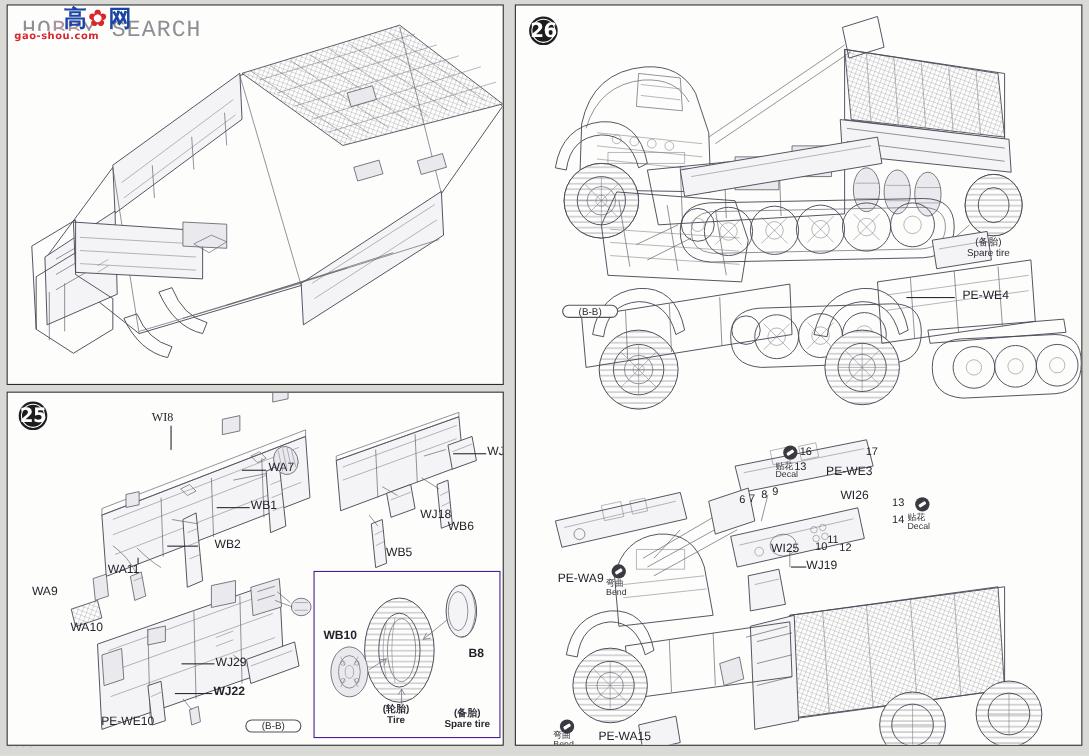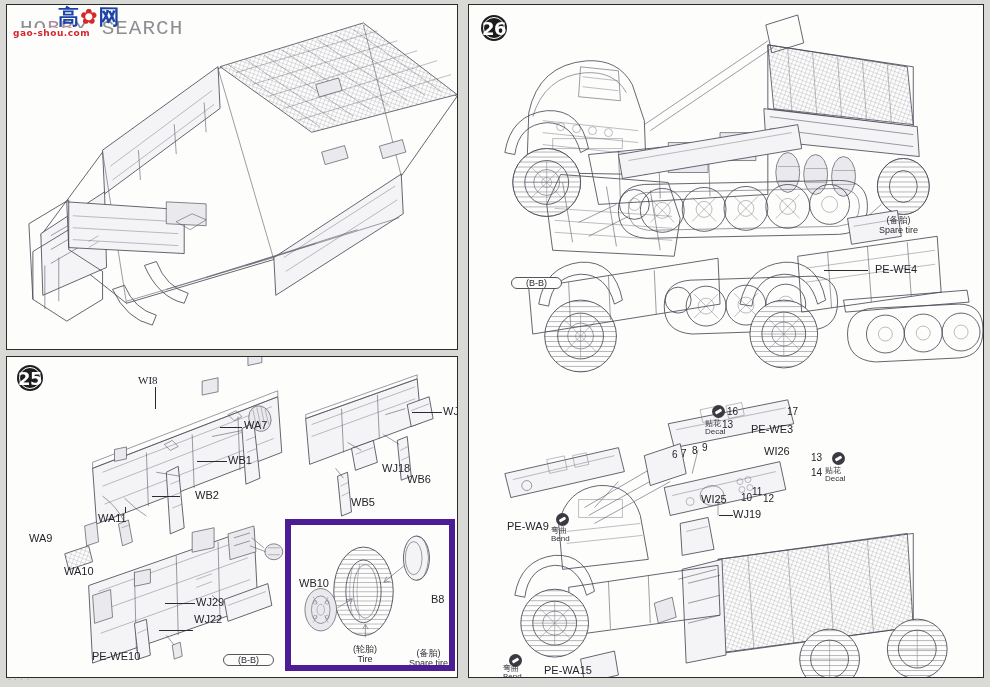--- a/index.html
+++ b/index.html
@@ -21,23 +21,24 @@
     box-sizing:border-box;
     overflow:hidden;
   }
   #panel-24{left:6px;  top:4px;   width:452px; height:346px;}
   #panel-25{left:6px;  top:356px; width:452px; height:322px;}
   #panel-26{left:468px;top:4px;   width:516px; height:674px;}
 
   .subpanel{
     position:absolute;
     background:#fdfdfc;
-    border:6px solid #4c1d95;
+    border:1px solid #4c1d95;
     box-sizing:border-box;
     overflow:hidden;
+    font-weight:bold;
   }
   #subpanel-tire{left:278px;top:162px;width:170px;height:152px;}
 
   
   .step-badge{
     position:absolute;
     width:26px;height:26px;border-radius:50%;
     background:#1d1d1d;color:#fff;
     font-size:18px;font-weight:bold;
     display:flex;align-items:center;justify-content:center;
@@ -275,21 +276,21 @@
     </svg>
 
     <div class="lbl" style="left:131px;top:17px;font-family:Liberation Serif, serif;">WI8</div>
     <div class="lbl" style="left:237px;top:62px;">WA7</div>
     <div class="lbl" style="left:221px;top:97px;">WB1</div>
     <div class="lbl" style="left:174px;top:132px;margin-left:14px;">WB2</div>
     <div class="lbl" style="left:91px; top:155px;">WA11</div>
     <div class="lbl" style="left:22px; top:175px;">WA9</div>
     <div class="lbl" style="left:57px; top:208px;">WA10</div>
     <div class="lbl" style="left:189px;top:239px;">WJ29</div>
-    <div class="lbl" style="left:187px;top:256px;">WJ22</div>
+    <div class="lbl" style="left:187px;top:266px;font-weight:bold;">WJ22</div>
     <div class="lbl" style="left:85px; top:293px;">PE-WE10</div>
     <div class="lbl" style="left:436px;top:48px;">WJ18</div>
     <div class="lbl" style="left:375px;top:105px;">WJ18</div>
     <div class="lbl" style="left:344px;top:139px;">WB5</div>
     <div class="lbl" style="left:400px;top:116px;">WB6</div>
 
     <div class="leader" style="left:148px;top:30px;width:1px;height:22px;"></div>
     <div class="leader" style="left:213px;top:70px;width:22px;height:1px;"></div>
     <div class="leader" style="left:190px;top:104px;width:30px;height:1px;"></div>
     <div class="leader" style="left:145px;top:139px;width:28px;height:1px;"></div>

